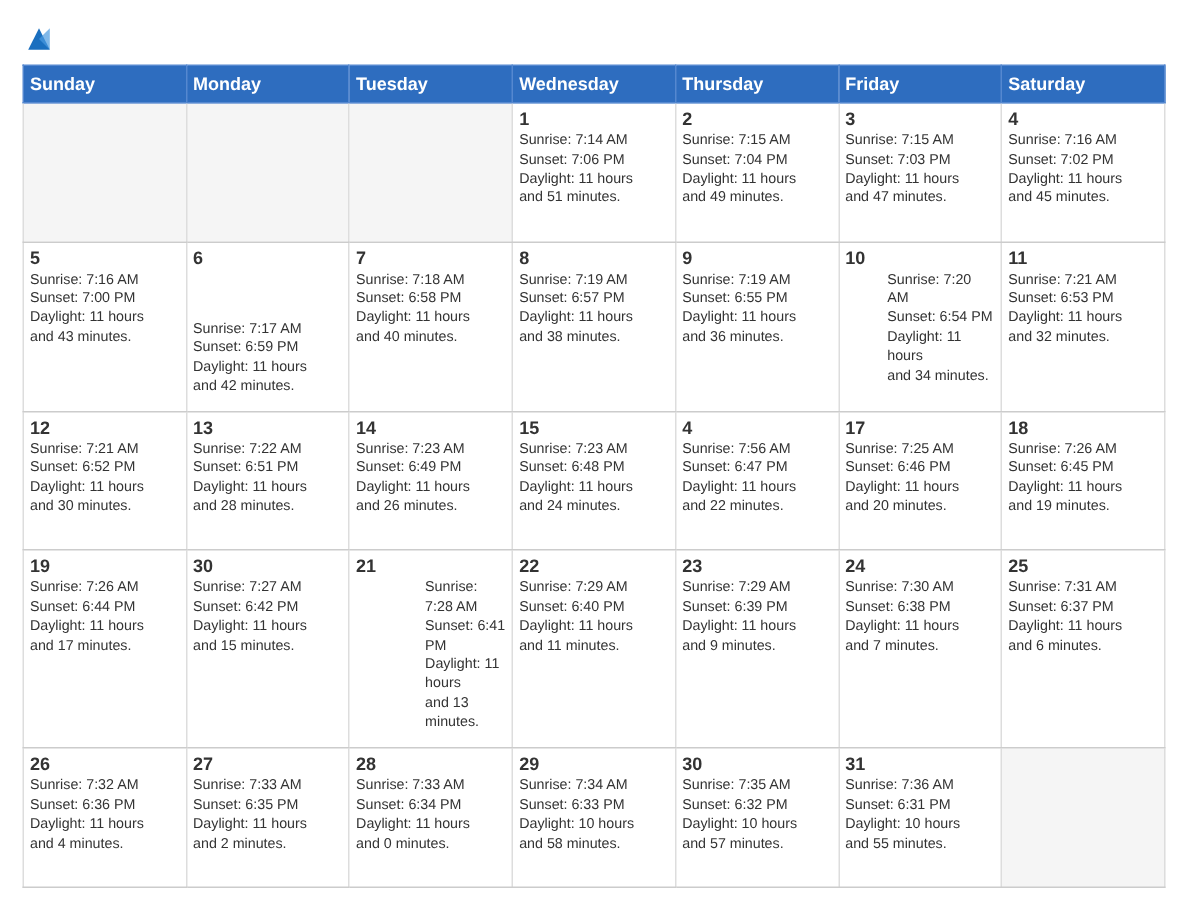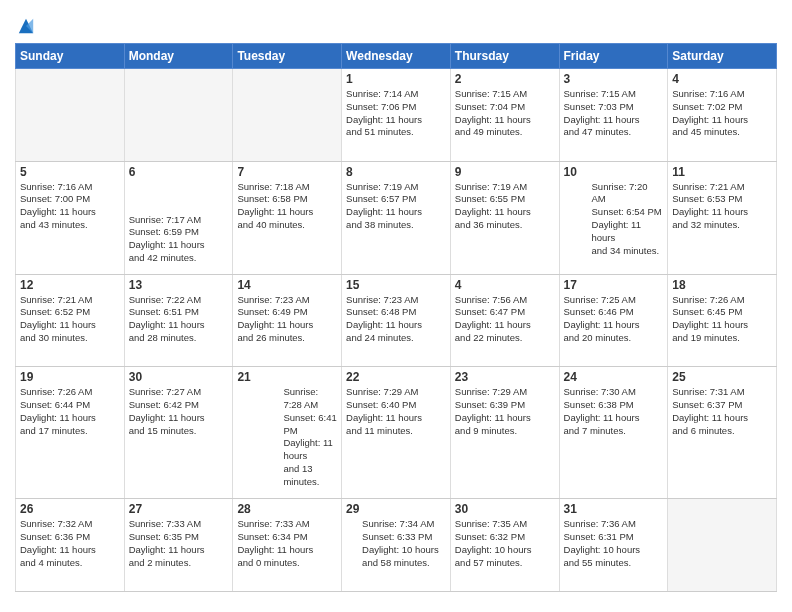--- a/index.html
+++ b/index.html
@@ -342,21 +342,21 @@
           </td>
           <td>
             <span class="day-number">28</span>
             <div class="day-info" style="white-space: pre-line;">Sunrise: 7:33 AM
 Sunset: 6:34 PM
 Daylight: 11 hours
 and 0 minutes.</div>
           </td>
           <td>
             <span class="day-number">29</span>
-            <div class="day-info" style="white-space: pre-line; margin-left: 16px;">Sunrise: 7:34 AM
+            <div class="day-info" style="white-space: pre-line;">Sunrise: 7:34 AM
 Sunset: 6:33 PM
 Daylight: 10 hours
 and 58 minutes.</div>
           </td>
           <td>
             <span class="day-number">30</span>
             <div class="day-info" style="white-space: pre-line;">Sunrise: 7:35 AM
 Sunset: 6:32 PM
 Daylight: 10 hours
 and 57 minutes.</div>

